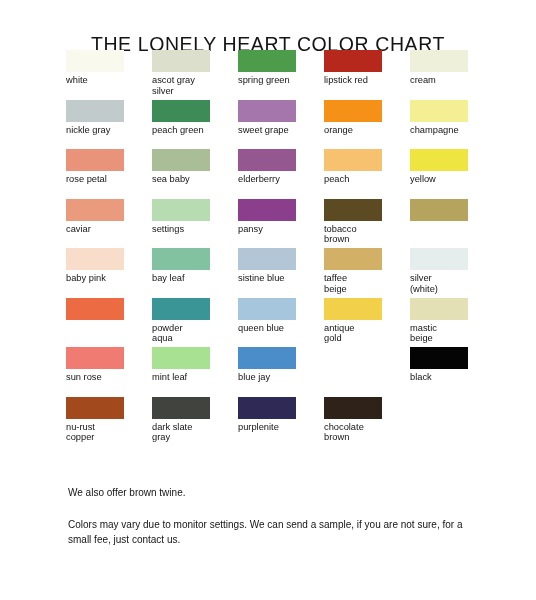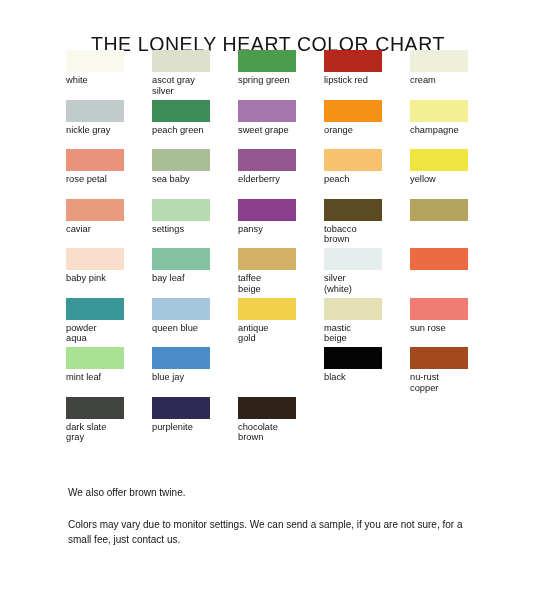--- a/index.html
+++ b/index.html
@@ -184,20 +184,24 @@
       </div>
       <div class="swatch-cell">
         <span class="swatch-chip" title="baby pink" style="background: rgb(248, 221, 202);"></span>
         <span class="swatch-label">baby pink</span>
       </div>
       <div class="swatch-cell">
         <span class="swatch-chip" title="bay leaf" style="background: rgb(130, 194, 160);"></span>
         <span class="swatch-label">bay leaf</span>
       </div>
       <div class="swatch-cell">
+        <span class="swatch-chip" title="sistine blue" style="background: rgb(179, 198, 214);"></span>
+        <span class="swatch-label">sistine blue</span>
+      </div>
+      <div class="swatch-cell">
         <span class="swatch-chip" title="taffee beige" style="background: rgb(210, 176, 102);"></span>
         <span class="swatch-label">taffee
 beige</span>
       </div>
       <div class="swatch-cell">
         <span class="swatch-chip" title="silver (white)" style="background: rgb(230, 238, 237);"></span>
         <span class="swatch-label">silver
 (white)</span>
       </div>
       <div class="swatch-cell">

